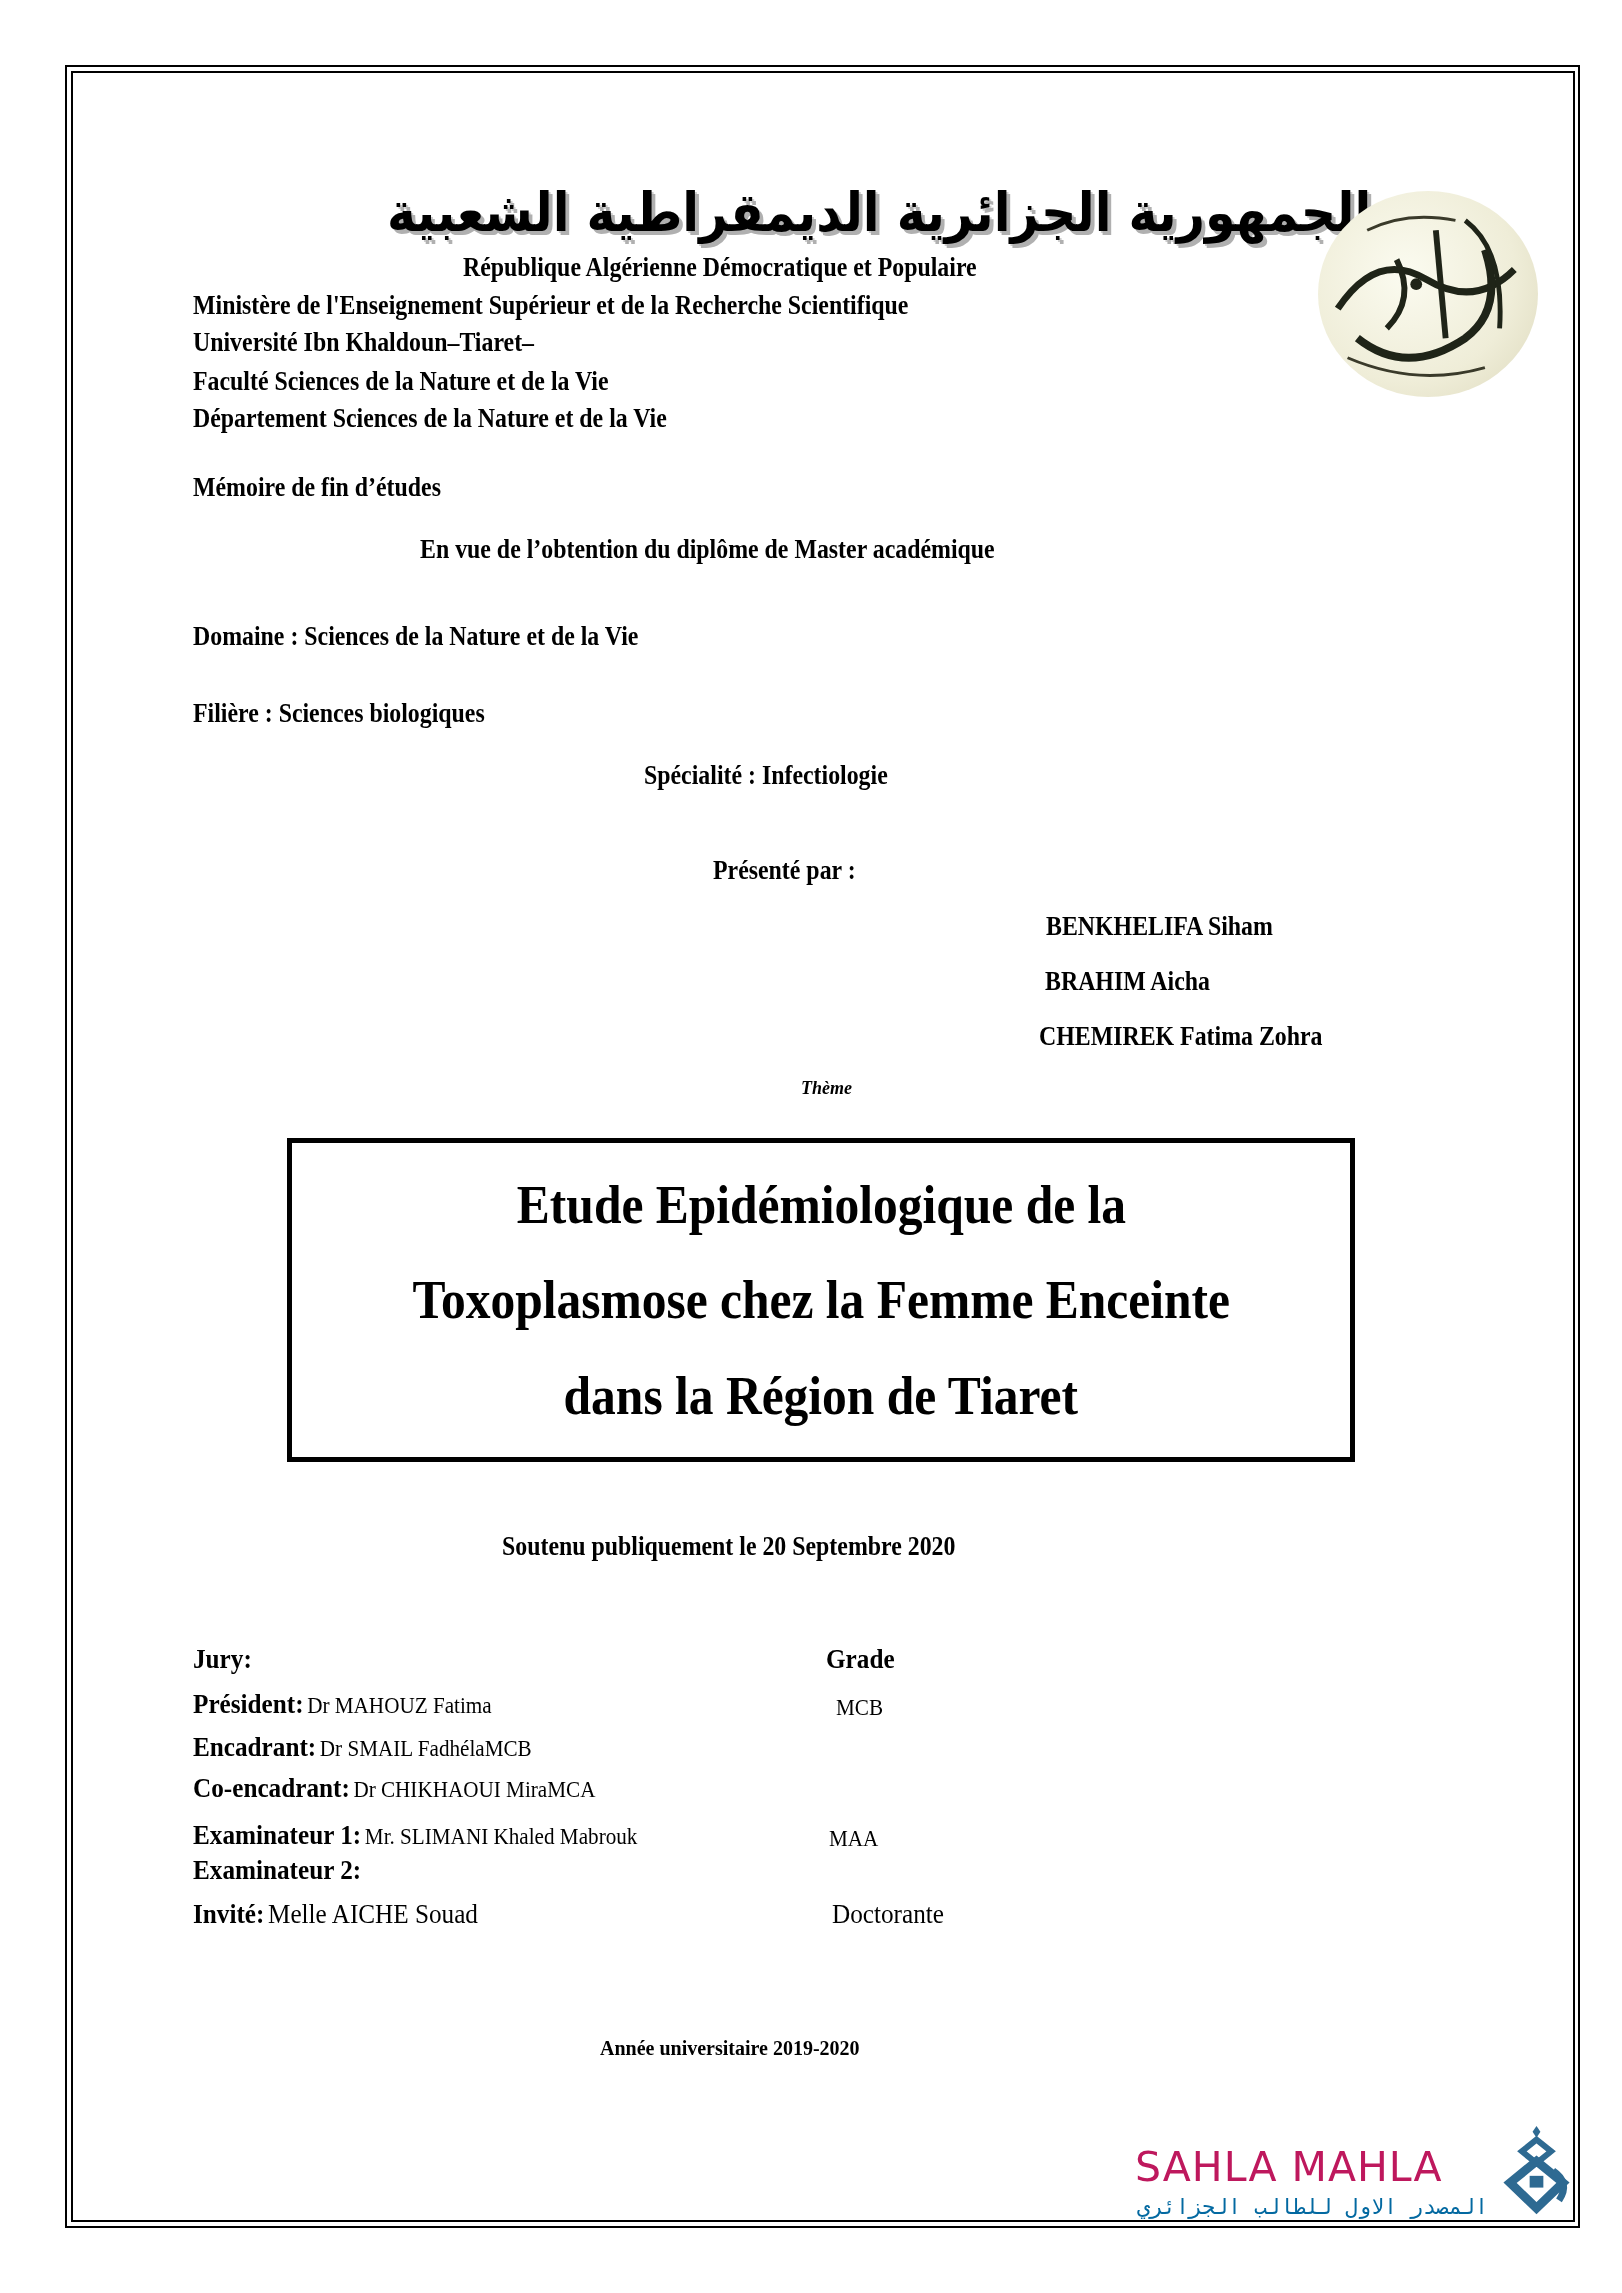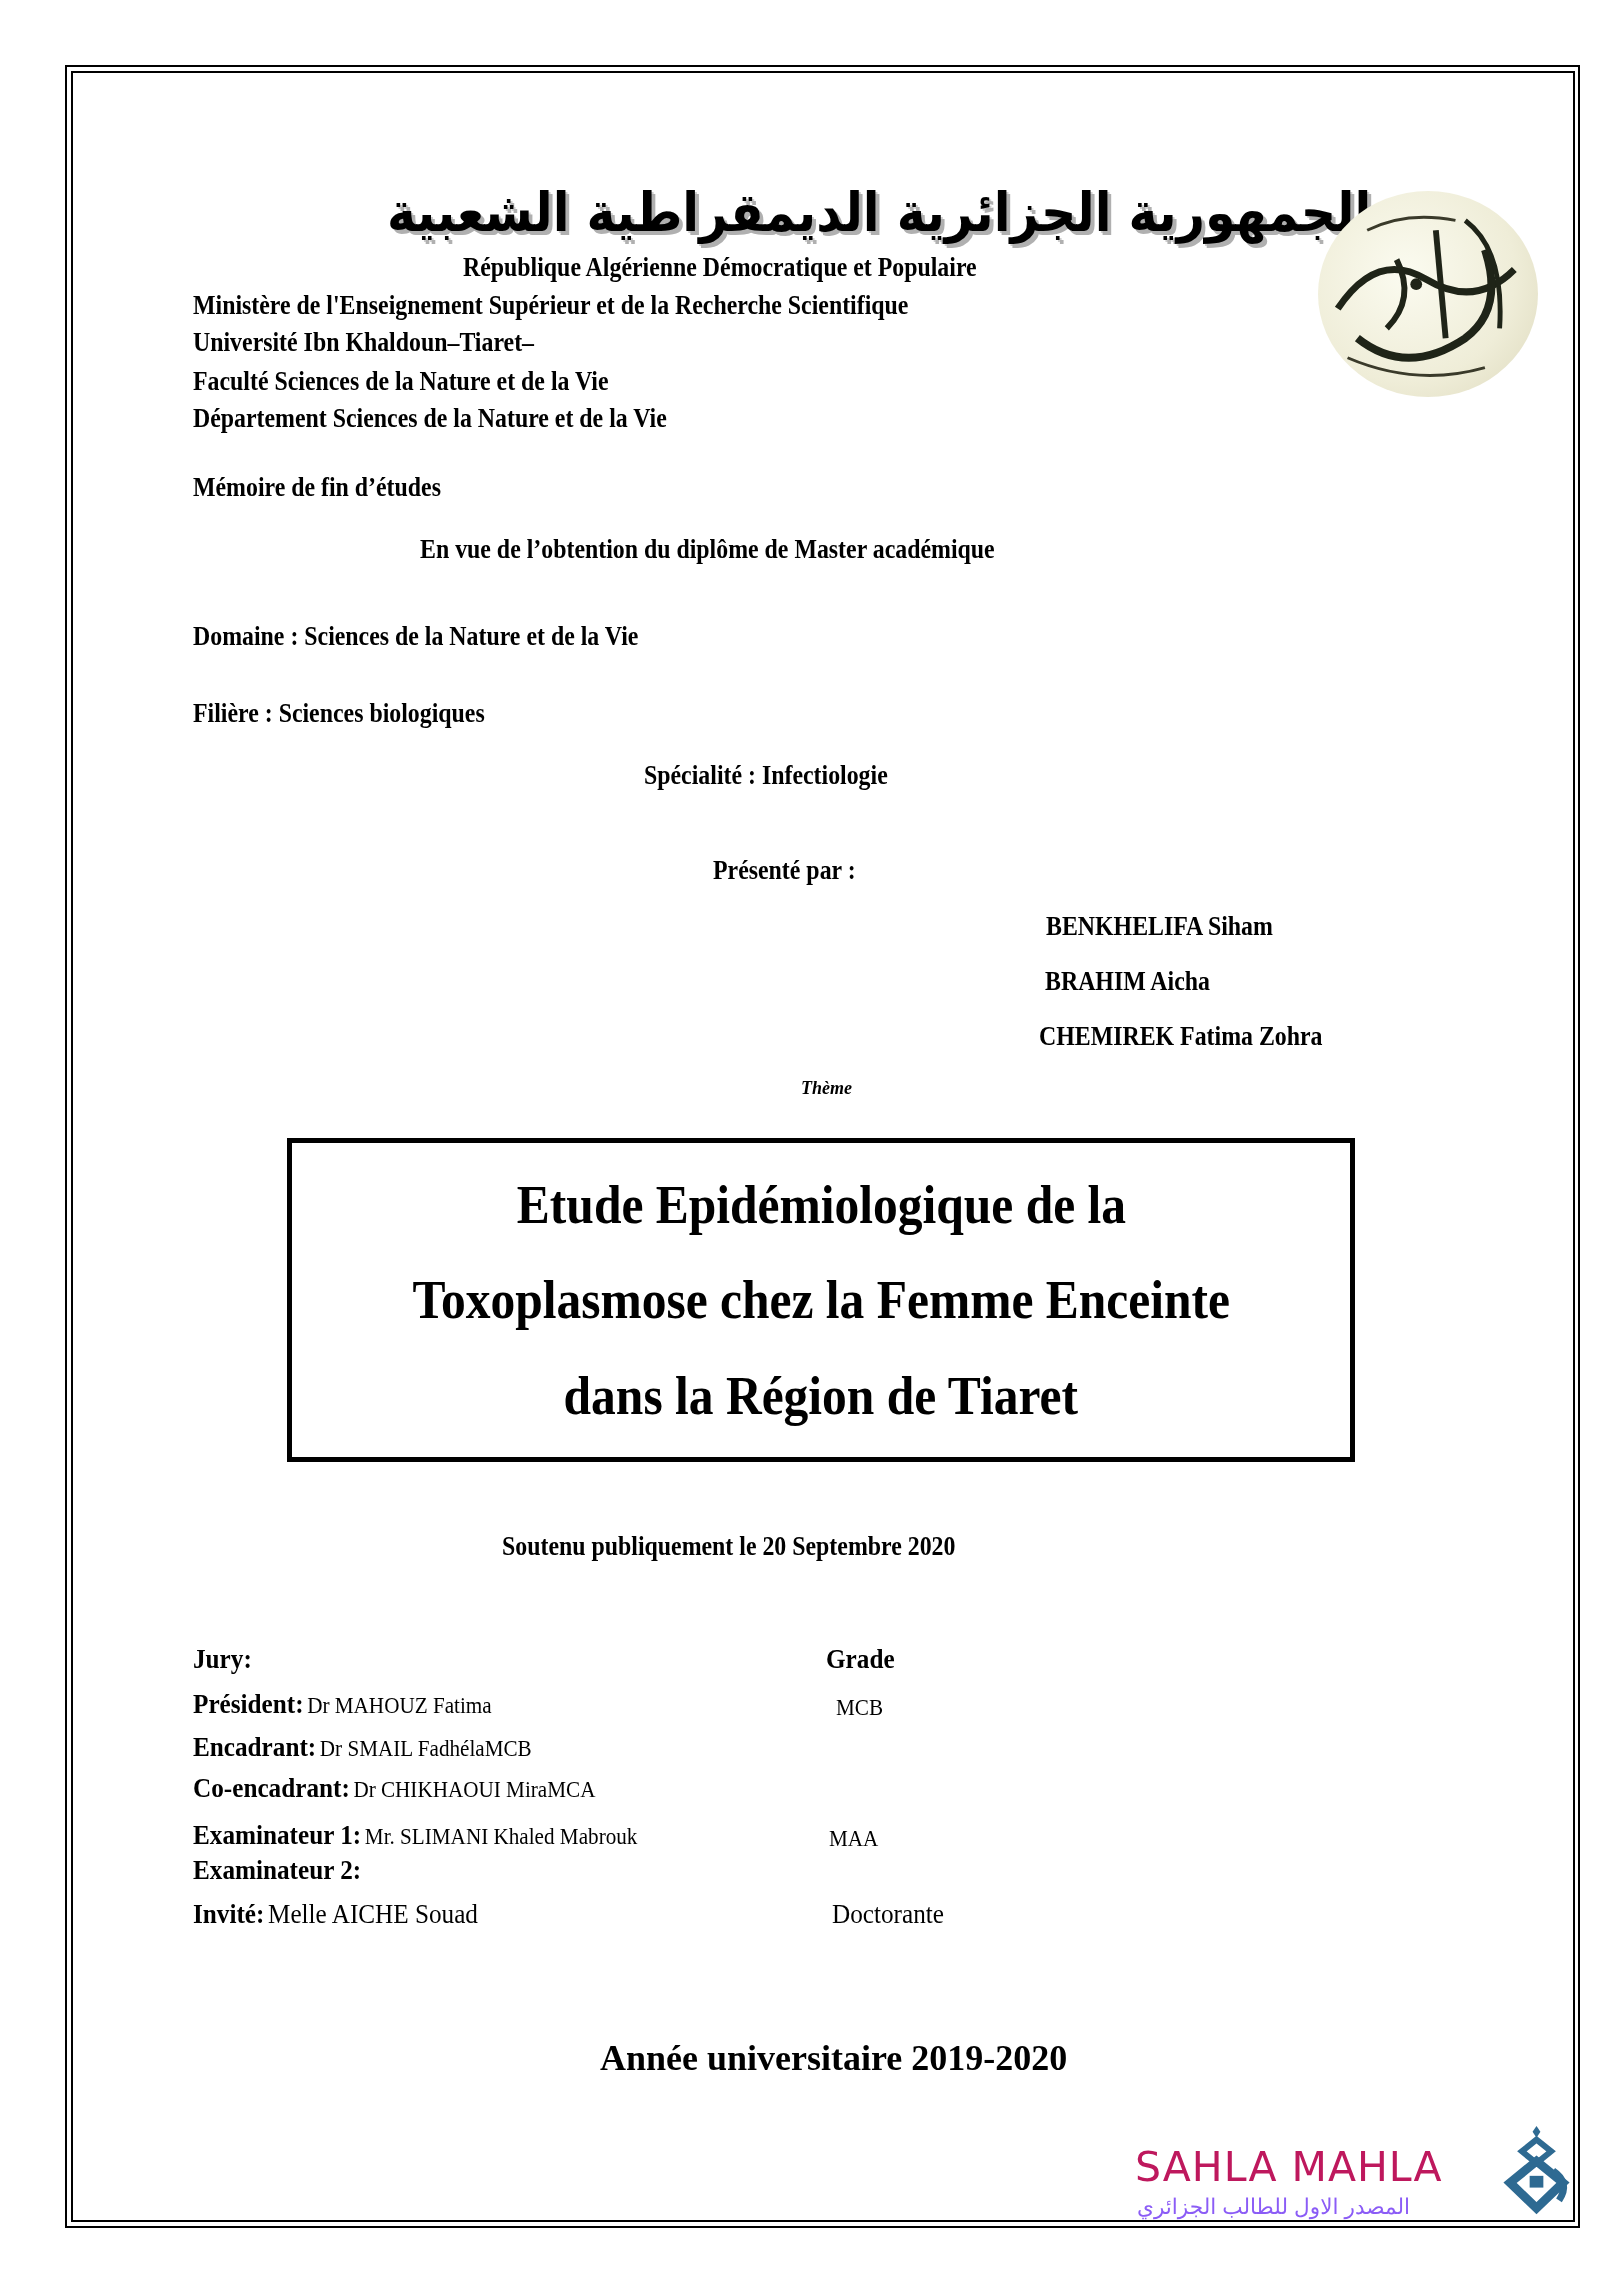--- a/index.html
+++ b/index.html
@@ -20,22 +20,22 @@
     .seal svg { width: 100%; height: 100%; }
     .title-box { position: absolute; left: 287px; top: 1138px; width: 1068px; height: 324px;
            border: 5.9px solid #000; box-sizing: border-box; display: flex; flex-direction: column;
            justify-content: space-around; align-items: center; padding: 13.7px 0; }
     .title-line { font-size: 55px; font-weight: bold; transform: scaleX(0.9); }
     .jury-label { font-size: 28px; font-weight: bold; }
     .jury-name { font-size: 23.5px; font-weight: normal; }
     .jury-name-lg { font-size: 28px; font-weight: normal; }
     .logo-text { position: absolute; left: 1135px; top: 2143px; font-family: "DejaVu Sans", sans-serif;
            font-size: 41px; color: #be185d; letter-spacing: 1px; }
-    .logo-sub { position: absolute; left: 1137px; top: 2194px; font-family: Liberation Sans, sans-serif;
-           font-size: 21.6px; color: #8b5cf6; direction: rtl; }
+    .logo-sub { position: absolute; left: 1137px; top: 2194px; font-family: Liberation Mono, monospace;
+           font-size: 21.6px; color: #0369a1; direction: rtl; }
     .logo-mark { position: absolute; left: 1502px; top: 2122px; width: 69px; height: 93px; }
   </style>
 </head>
 <body>
 
 <div class="page-border-outer"></div>
 <div class="page-border-inner"></div>
 
 <div class="abs arabic-title">الجمهورية الجزائرية الديمقراطية الشعبية</div>
 
@@ -107,21 +107,21 @@
 <div class="abs" style="left:193px; top:1854px; transform:scaleX(0.9); transform-origin:left;">
   <span class="jury-label">Examinateur  2:</span>
 </div>
 
 <div class="abs" style="left:193px; top:1898px; transform:scaleX(0.9); transform-origin:left;">
   <span class="jury-label">Invité:</span>
   <span class="jury-name-lg">Melle  AICHE Souad</span>
 </div>
 <div class="abs jury-name-lg" style="left:832px; top:1898px; transform:scaleX(0.9); transform-origin:left;">Doctorante</div>
 
-<div class="abs" style="left:600px; top:2037px; font-size:36px; font-weight:bold;">Année universitaire  2019-2020</div>
+<div class="abs" style="left:600px; top:2037px; font-size:20px; font-weight:bold;">Année universitaire  2019-2020</div>
 
 <div class="logo-text">SAHLA MAHLA</div>
 <div class="logo-sub">المصدر الاول للطالب الجزائري</div>
 <div class="logo-mark">
   <svg viewBox="0 0 70 95" width="69" height="93">
     <path d="M35 4 L39 10 L35 16 L31 10 Z" fill="#2e6a92"></path>
     <path d="M35 18 L50 30 L35 42 L20 30 Z" fill="none" stroke="#2e6a92" stroke-width="6"></path>
     <path d="M35 40 L62 62 L35 88 L8 62 Z" fill="none" stroke="#2e6a92" stroke-width="9"></path>
     <rect x="28" y="55" width="14" height="12" fill="#2e6a92"></rect>
     <path d="M52 50 Q70 62 58 80" stroke="#2e6a92" stroke-width="7" fill="none"></path>

